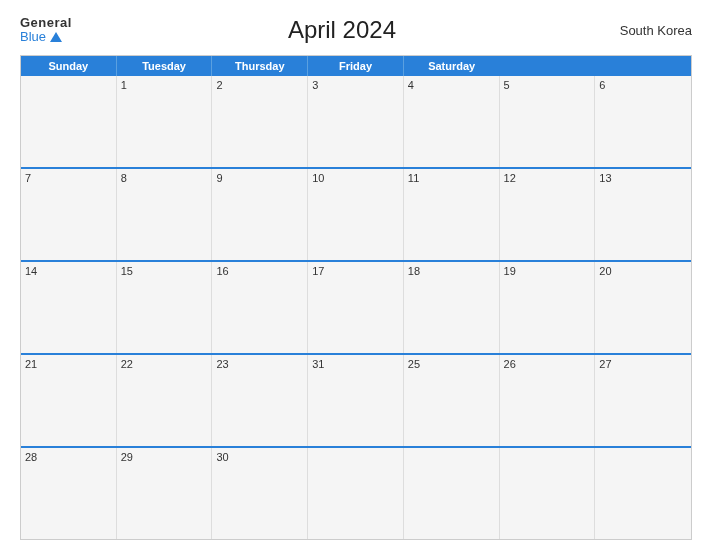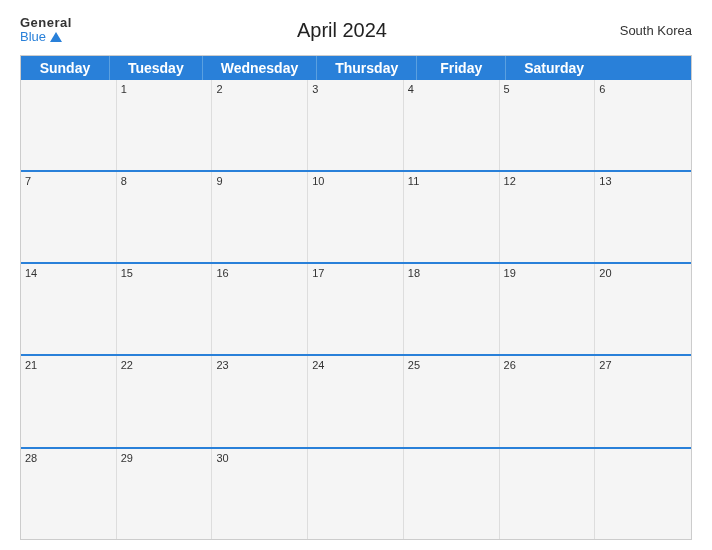--- a/index.html
+++ b/index.html
@@ -53,21 +53,21 @@
       width: 0;
       height: 0;
       border-left: 6px solid transparent;
       border-right: 6px solid transparent;
       border-bottom: 10px solid #2980d9;
       display: inline-block;
       margin-left: 2px;
     }
 
     .title {
-      font-size: 20px;
+      font-size: 24px;
       font-weight: normal;
       color: #222;
       text-align: center;
       flex: 1;
     }
 
     .region {
       font-size: 13px;
       color: #333;
       text-align: right;
@@ -85,21 +85,21 @@
     
     .day-headers {
       display: grid;
       grid-template-columns: repeat(7, 1fr);
       background: #2980d9;
     }
 
     .day-header {
       text-align: center;
       color: #fff;
-      font-size: 14px;
+      font-size: 11px;
       font-weight: bold;
       padding: 4px 18px;
       border-right: 1px solid #5aa0e0;
     }
 
     .day-header:last-child {
       border-right: none;
     }
 
     
@@ -161,21 +161,20 @@
     <h1 class="title">April 2024</h1>
 
     <div class="region">South Korea</div>
   </div>
 
   <div class="calendar">
 
     <div class="day-headers">
       <div class="day-header">Sunday</div>
       <div class="day-header">Tuesday</div>
-      <div class="day-header">Wednesday</div>
       <div class="day-header">Thursday</div>
       <div class="day-header">Friday</div>
       <div class="day-header">Saturday</div>
     </div>
 
     <div class="weeks">
 
       <div class="week-row">
         <div class="day-cell empty"></div>
         <div class="day-cell"><span class="day-number">1</span></div>
@@ -203,21 +202,21 @@
         <div class="day-cell"><span class="day-number">17</span></div>
         <div class="day-cell"><span class="day-number">18</span></div>
         <div class="day-cell"><span class="day-number">19</span></div>
         <div class="day-cell"><span class="day-number">20</span></div>
       </div>
 
       <div class="week-row">
         <div class="day-cell"><span class="day-number">21</span></div>
         <div class="day-cell"><span class="day-number">22</span></div>
         <div class="day-cell"><span class="day-number">23</span></div>
-        <div class="day-cell"><span class="day-number">24</span></div>
+        <div class="day-cell"><span class="day-number">31</span></div>
         <div class="day-cell"><span class="day-number">25</span></div>
         <div class="day-cell"><span class="day-number">26</span></div>
         <div class="day-cell"><span class="day-number">27</span></div>
       </div>
 
       <div class="week-row">
         <div class="day-cell"><span class="day-number">28</span></div>
         <div class="day-cell"><span class="day-number">29</span></div>
         <div class="day-cell"><span class="day-number">30</span></div>
         <div class="day-cell empty"></div>

